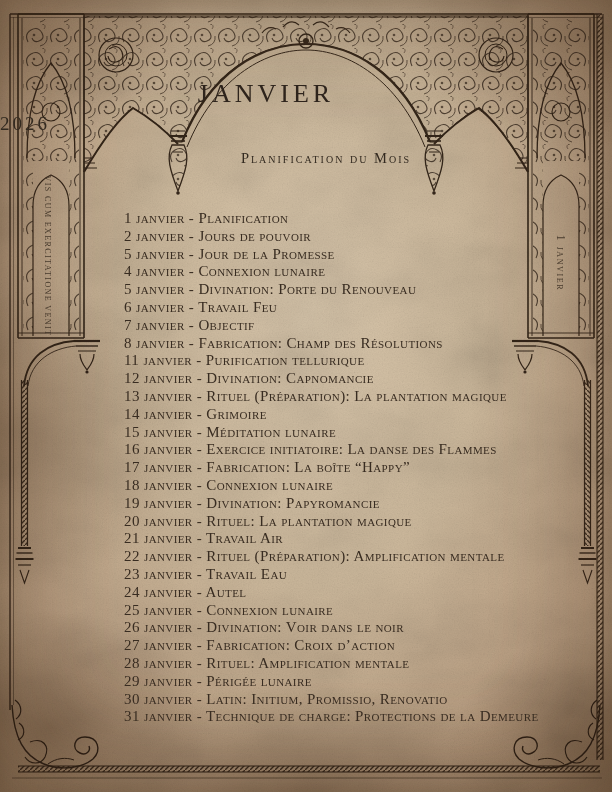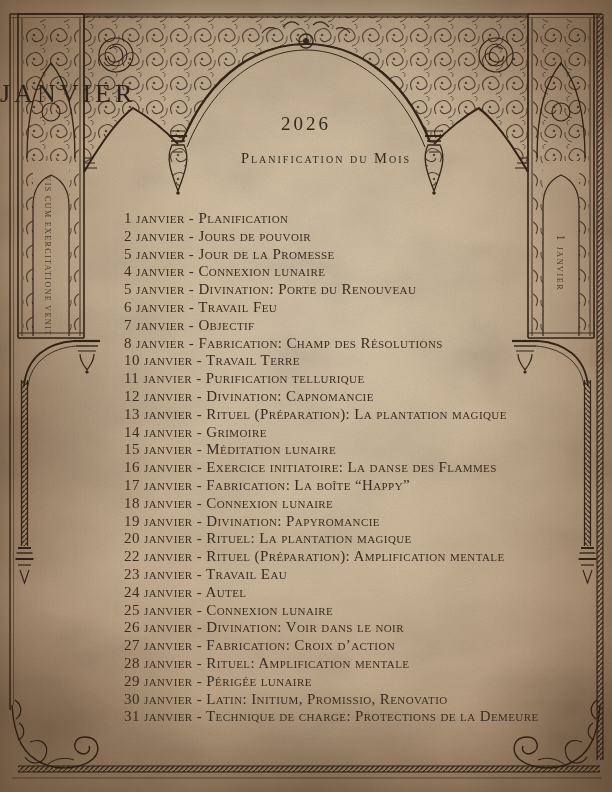--- a/index.html
+++ b/index.html
@@ -15,23 +15,23 @@
       radial-gradient(ellipse 250px 170px at 96% 4%, rgba(100,75,50,.32), rgba(100,75,50,0) 70%),
       radial-gradient(ellipse 220px 150px at 4% 4%, rgba(100,75,50,.30), rgba(100,75,50,0) 70%),
       radial-gradient(ellipse at 50% 40%, #dac8ad 0%, #cfbb9e 40%, #bda184 75%, #a98d6f 100%);
   }
   .layer{position:absolute;top:0;left:0;width:612px;height:792px;}
   svg.ornament{z-index:2;mix-blend-mode:multiply;}
   svg.grain{z-index:3;mix-blend-mode:multiply;pointer-events:none;}
   .vignette{z-index:4;pointer-events:none;
     box-shadow:inset 0 0 120px 8px rgba(74,52,32,.40), inset 0 0 20px 2px rgba(74,52,32,.22);}
   .content{z-index:5;pointer-events:none;}
-  .title{position:absolute;top:79px;left:0;width:532px;
+  .title{position:absolute;top:79px;left:0;width:532px;text-align:center;
     font-size:26px;letter-spacing:4px;color:#2e241c;font-weight:400;}
-  .year{position:absolute;top:113px;left:0;width:612px;text-align:center;
+  .year{position:absolute;top:113px;left:0;width:612px;
     font-size:19px;letter-spacing:3px;color:#332a20;}
   .subtitle{position:absolute;top:150px;left:0;width:612px;text-align:center;
     font-variant:small-caps;font-size:14.5px;letter-spacing:2px;color:#332a20;font-weight:400;margin:0;padding-left:20px;}
   .day-list{position:absolute;top:198px;left:112px;margin:12px;padding:0;list-style:none;
     font-variant:small-caps;font-size:15px;color:#382c21;}
   .day-list li{height:17.8px;line-height:17.8px;white-space:nowrap;letter-spacing:.4px;}
   .margin-text{position:absolute;transform:rotate(90deg);text-align:center;
     font-variant:small-caps;color:#473a2c;white-space:nowrap;z-index:5;}
   .margin-left{top:251px;left:-33px;width:160px;font-size:8px;letter-spacing:1.4px;}
   .margin-right{top:257px;left:513px;width:96px;font-size:11.5px;letter-spacing:1.6px;}
@@ -179,31 +179,31 @@
     <h2 class="subtitle">Planification du Mois</h2>
     <ul class="day-list">
         <li><span>1 janvier</span> - <span>Planification</span></li>
         <li><span>2 janvier</span> - <span>Jours de pouvoir</span></li>
         <li><span>5 janvier</span> - <span>Jour de la Promesse</span></li>
         <li><span>4 janvier</span> - <span>Connexion lunaire</span></li>
         <li><span>5 janvier</span> - <span>Divination: Porte du Renouveau</span></li>
         <li><span>6 janvier</span> - <span>Travail Feu</span></li>
         <li><span>7 janvier</span> - <span>Objectif</span></li>
         <li><span>8 janvier</span> - <span>Fabrication: Champ des Résolutions</span></li>
-        <li><span>10 janvier</span> - <span>Travail Terre</span></li>
         <li><span>11 janvier</span> - <span>Purification tellurique</span></li>
         <li><span>12 janvier</span> - <span>Divination: Capnomancie</span></li>
         <li><span>13 janvier</span> - <span>Rituel (Préparation): La plantation magique</span></li>
         <li><span>14 janvier</span> - <span>Grimoire</span></li>
         <li><span>15 janvier</span> - <span>Méditation lunaire</span></li>
         <li><span>16 janvier</span> - <span>Exercice initiatoire: La danse des Flammes</span></li>
         <li><span>17 janvier</span> - <span>Fabrication: La boîte “Happy”</span></li>
         <li><span>18 janvier</span> - <span>Connexion lunaire</span></li>
         <li><span>19 janvier</span> - <span>Divination: Papyromancie</span></li>
         <li><span>20 janvier</span> - <span>Rituel: La plantation magique</span></li>
+        <li><span>21 janvier</span> - <span>Travail Air</span></li>
         <li><span>22 janvier</span> - <span>Rituel (Préparation): Amplification mentale</span></li>
         <li><span>23 janvier</span> - <span>Travail Eau</span></li>
         <li><span>24 janvier</span> - <span>Autel</span></li>
         <li><span>25 janvier</span> - <span>Connexion lunaire</span></li>
         <li><span>26 janvier</span> - <span>Divination: Voir dans le noir</span></li>
         <li><span>27 janvier</span> - <span>Fabrication: Croix d’action</span></li>
         <li><span>28 janvier</span> - <span>Rituel: Amplification mentale</span></li>
         <li><span>29 janvier</span> - <span>Périgée lunaire</span></li>
         <li><span>30 janvier</span> - <span>Latin: Initium, Promissio, Renovatio</span></li>
         <li><span>31 janvier</span> - <span>Technique de charge: Protections de la Demeure</span></li>

